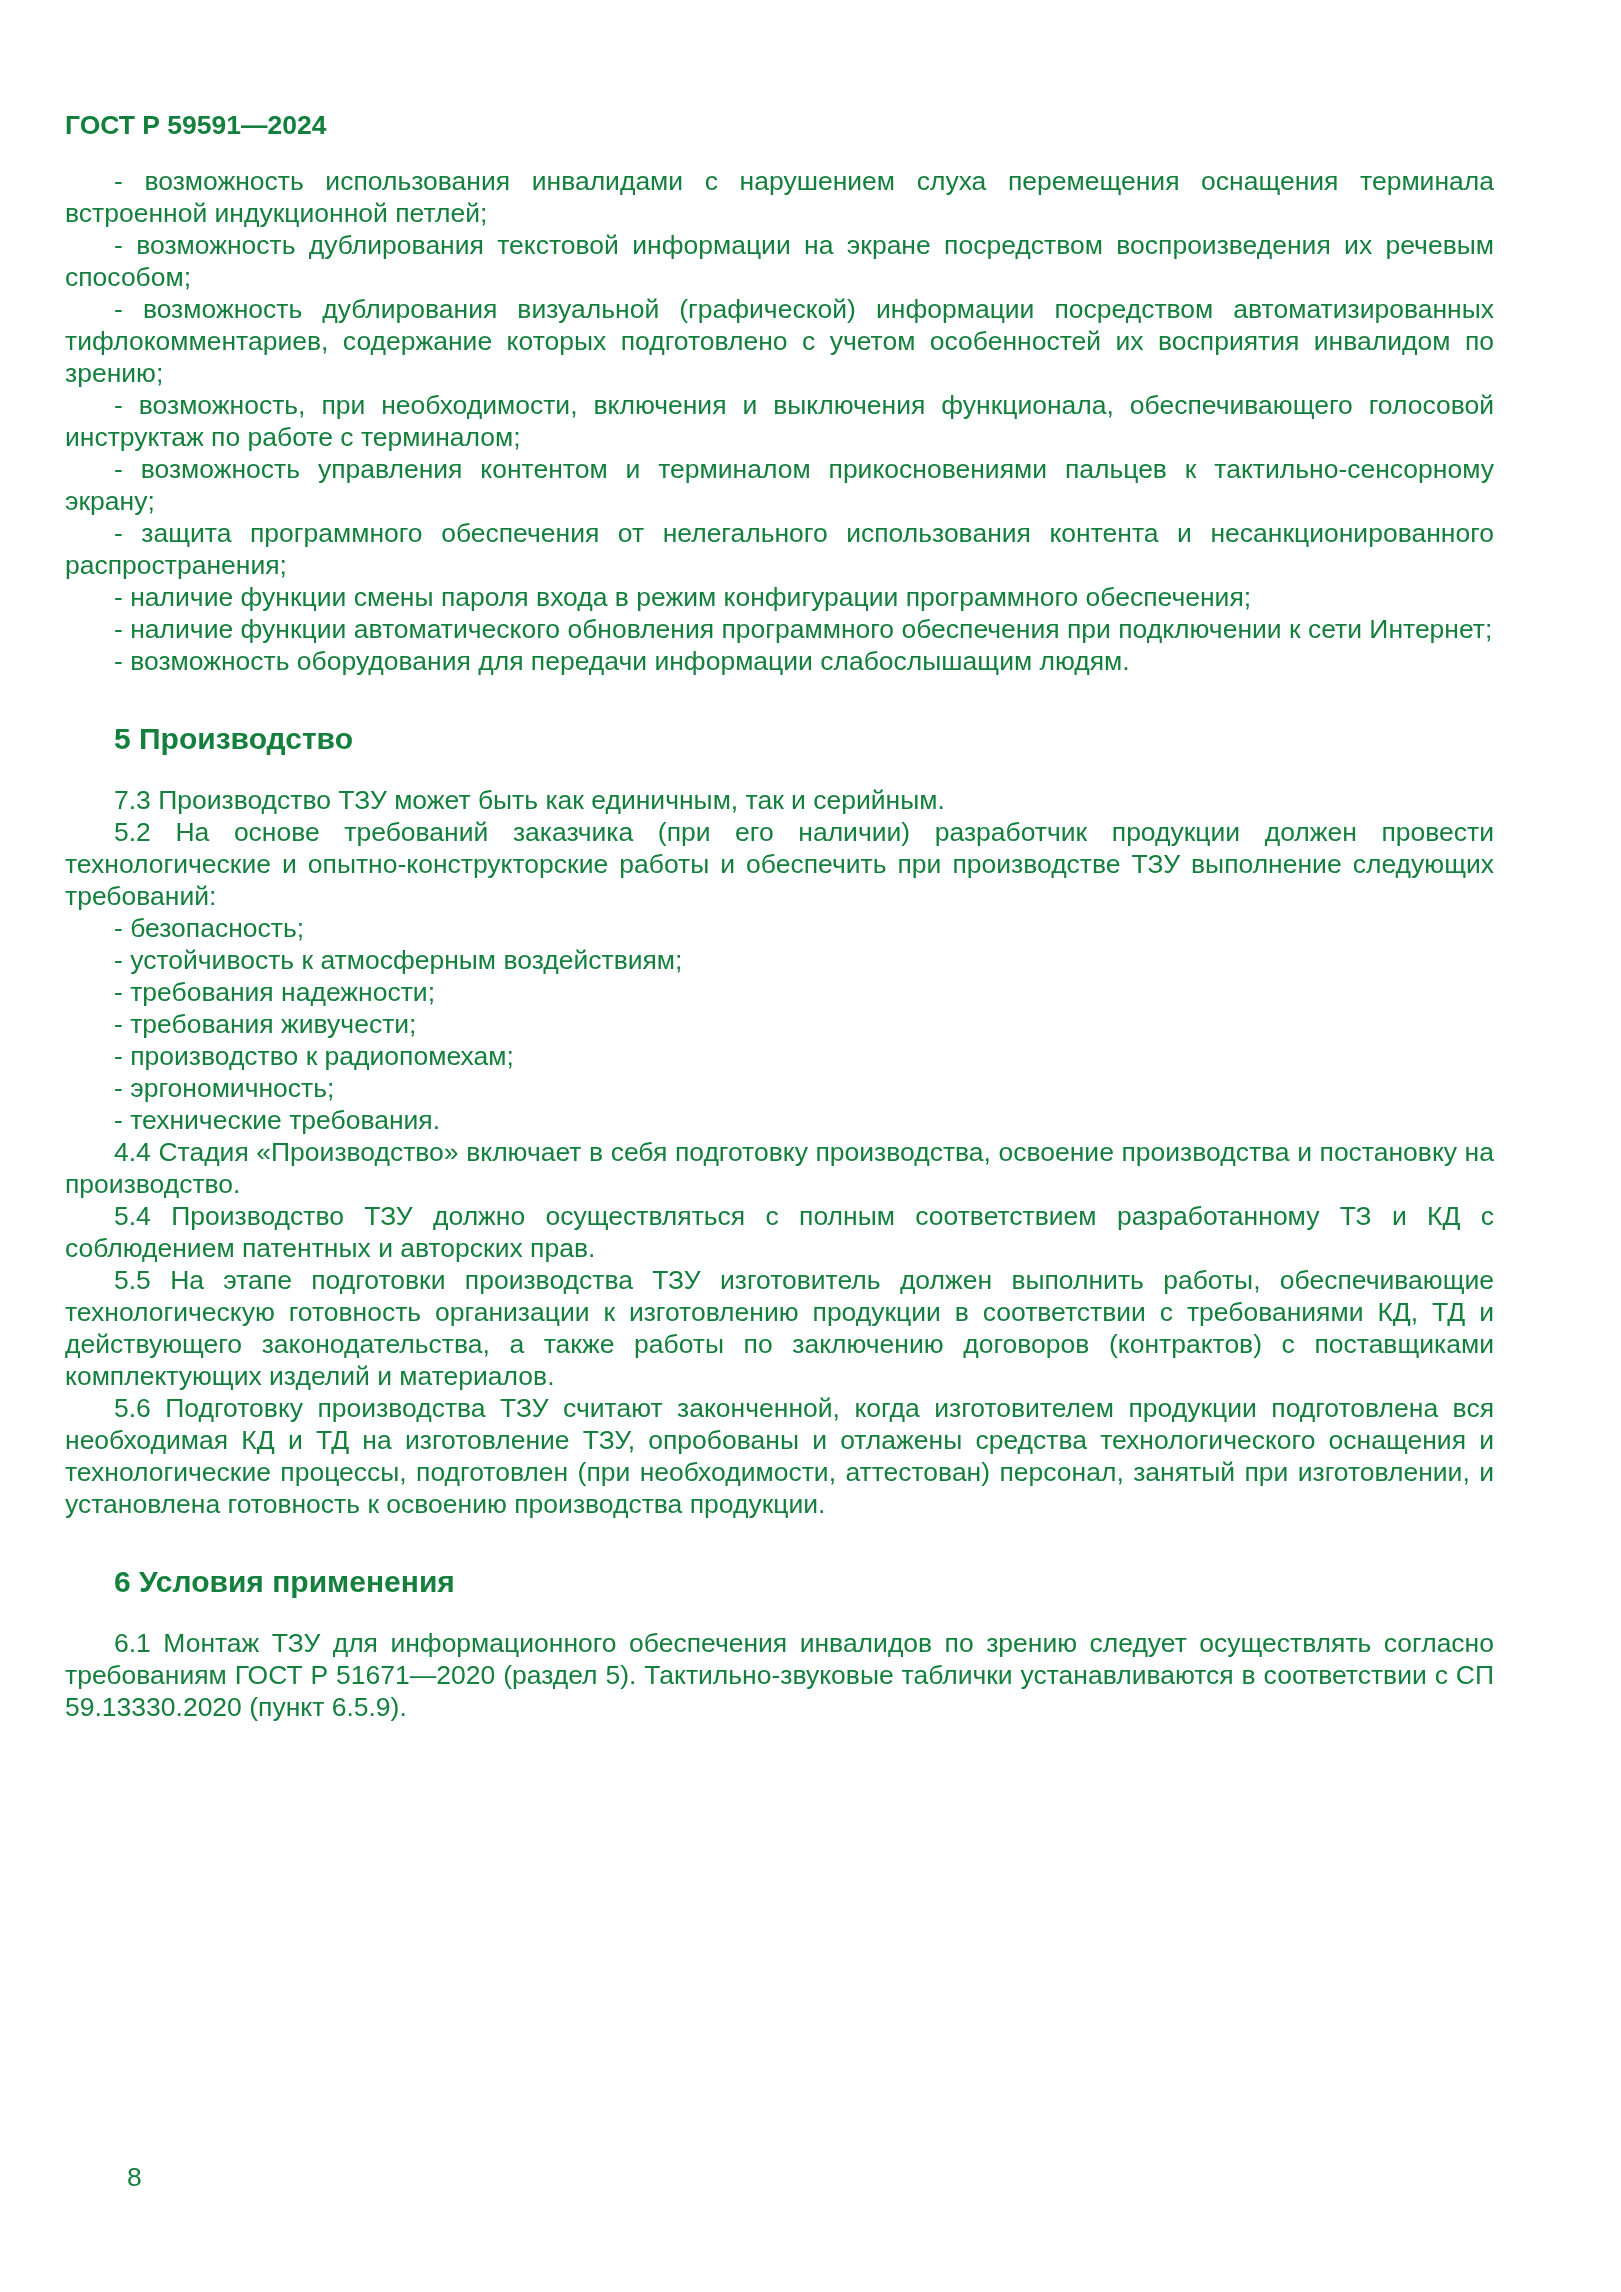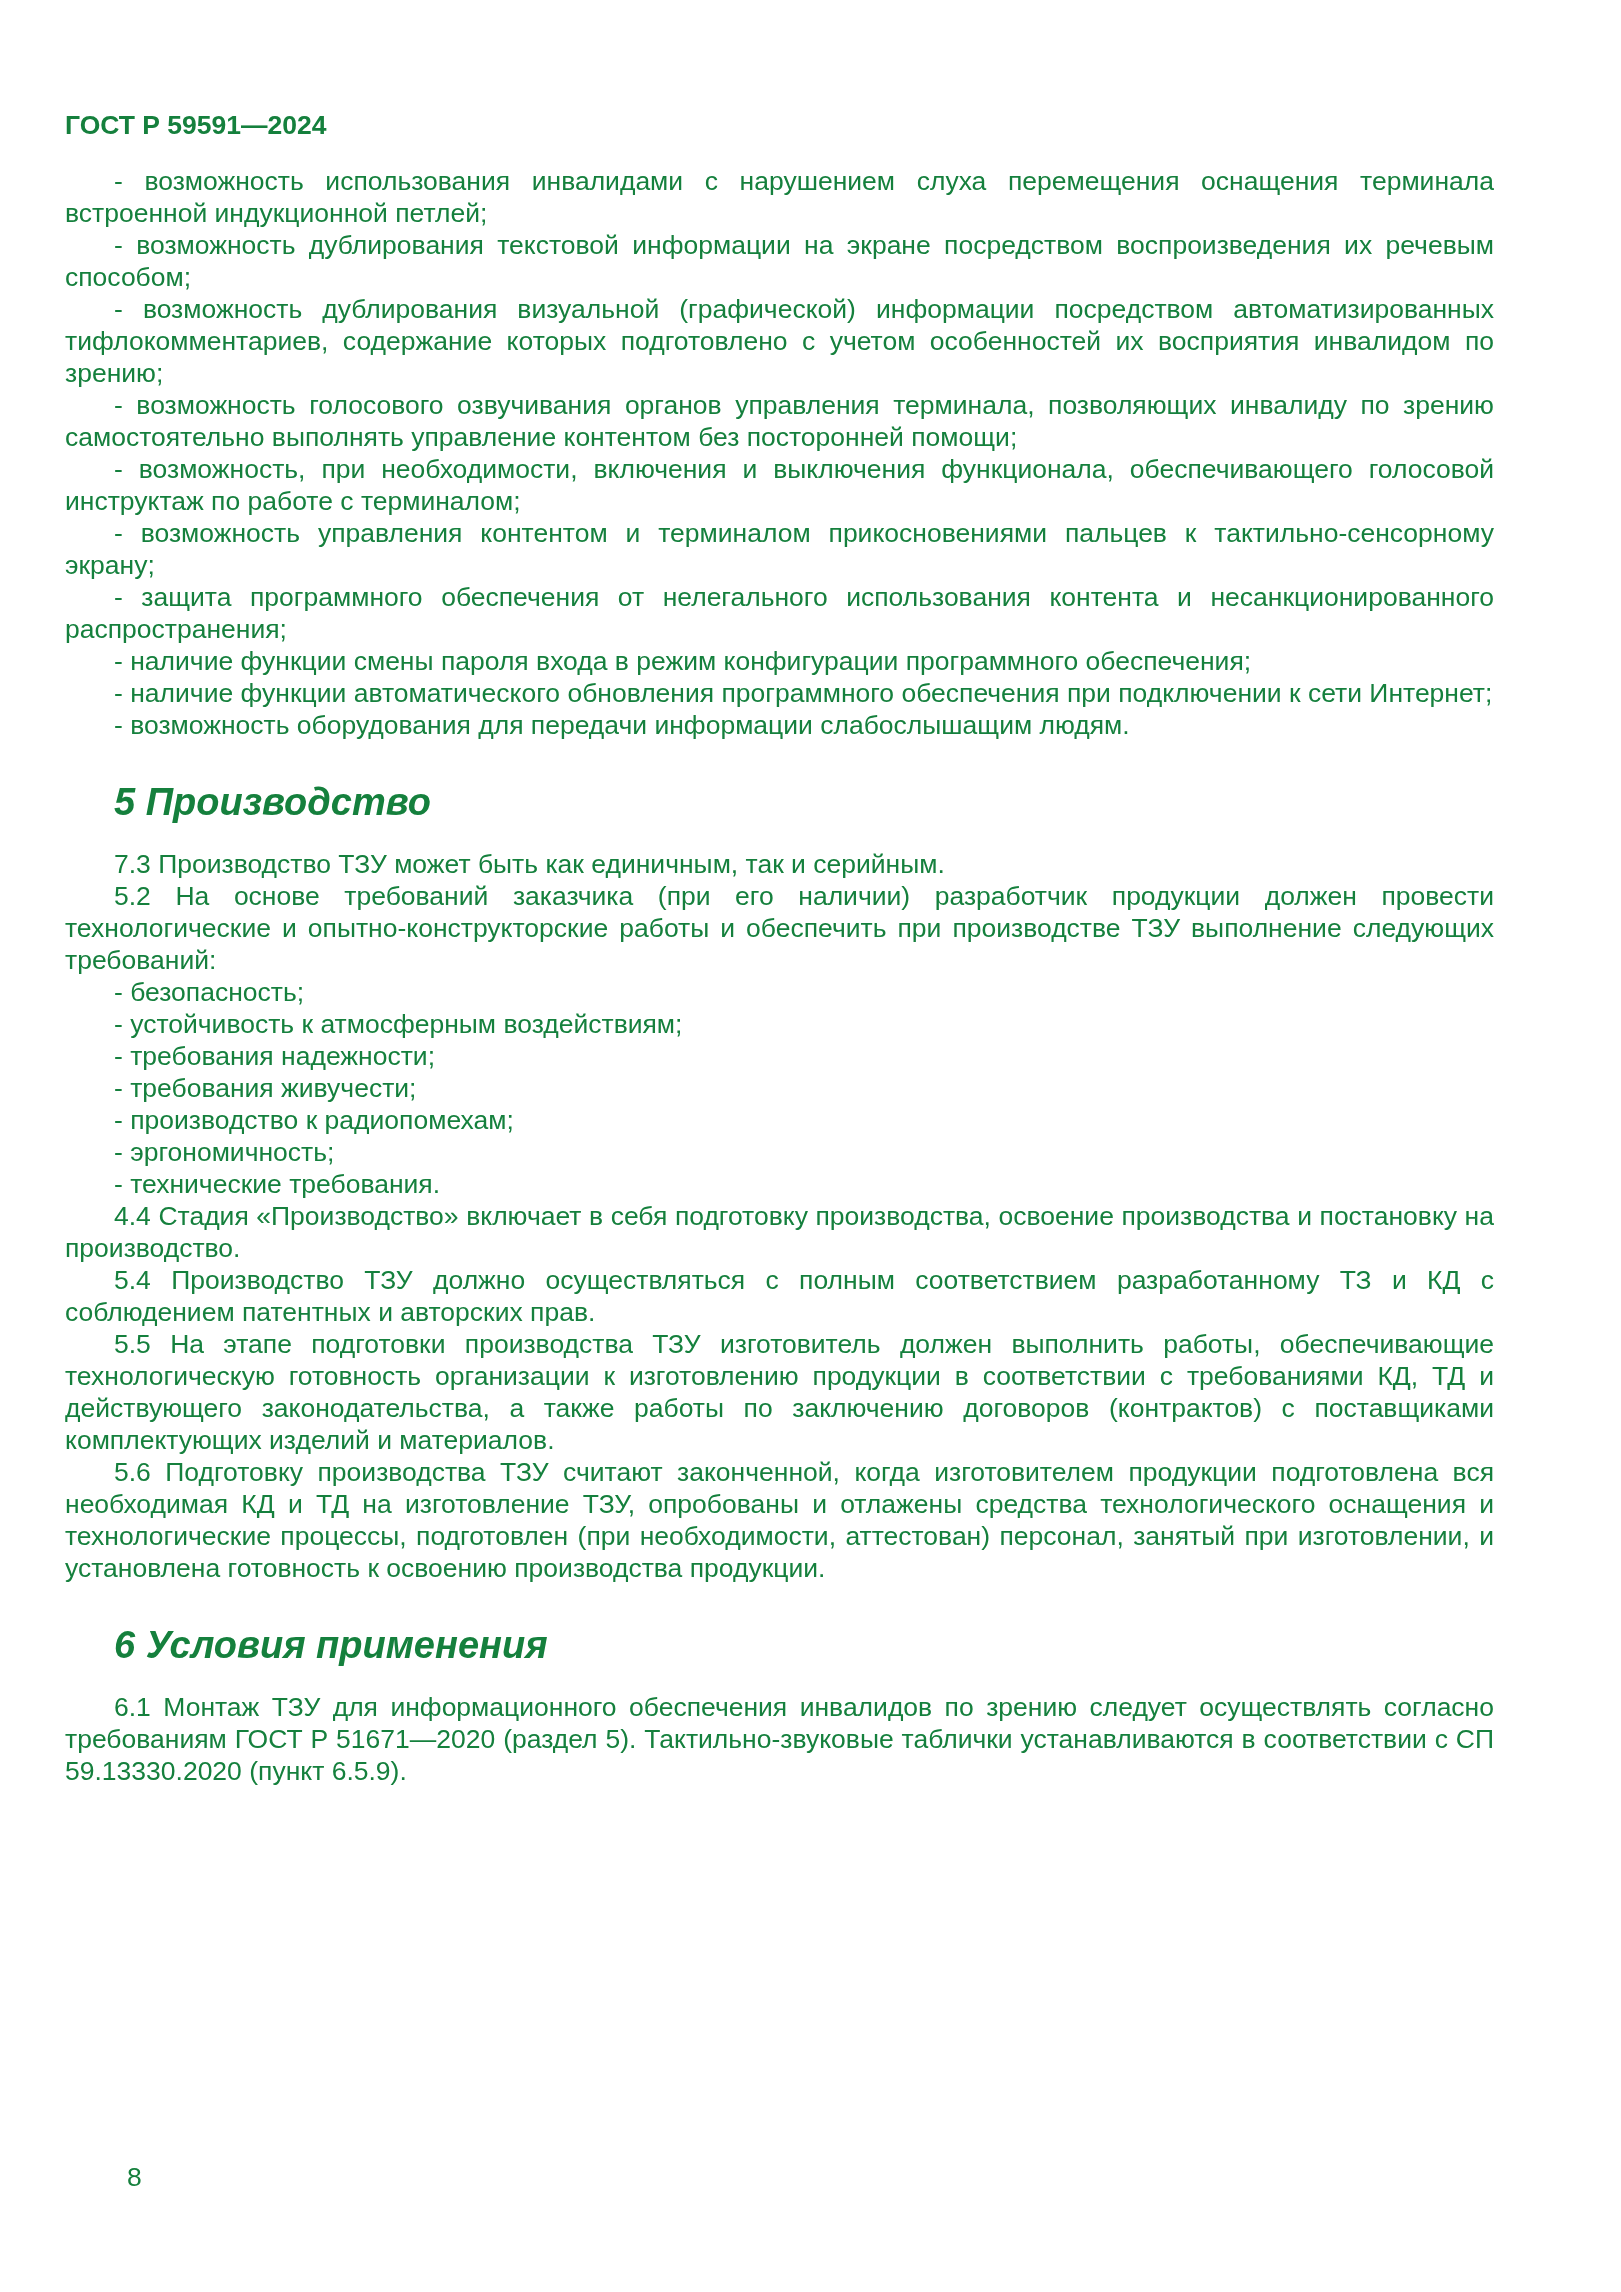--- a/index.html
+++ b/index.html
@@ -26,48 +26,46 @@
     margin: 0 0 23.5px 0;
   }
   .para {
     font-size: 26.5px;
     line-height: 32px;
     text-align: justify;
     text-indent: 49px;
     margin: 0;
   }
   .section-heading {
-    font-size: 38px;
+    font-size: 30px;
     font-weight: bold;
     line-height: 37px;
     margin: 43px 0 27.4px 0;
     text-indent: 49px;
     text-align: left;
-    font-style: italic;
   }
   .page-number {
     position: absolute;
     left: 127px;
     bottom: 108px;
     font-size: 26.5px;
     line-height: 32px;
   }
 </style>
 </head>
 <body>
 
 <div class="page">
 
   <p class="doc-code">ГОСТ Р 59591—2024</p>
 
   <div>
     <p class="para">- возможность использования инвалидами с нарушением слуха перемещения оснащения терминала встроенной индукционной петлей;</p>
     <p class="para">- возможность дублирования текстовой информации на экране посредством воспроизведения их речевым способом;</p>
     <p class="para">- возможность дублирования визуальной (графической) информации посредством автоматизированных тифлокомментариев, содержание которых подготовлено с учетом особенностей их восприятия инвалидом по зрению;</p>
-    <p class="para">- возможность голосового озвучивания органов управления терминала, позволяющих инвалиду по зрению самостоятельно выполнять управление контентом без посторонней помощи;</p>
     <p class="para">- возможность, при необходимости, включения и выключения функционала, обеспечивающего голосовой инструктаж по работе с терминалом;</p>
     <p class="para">- возможность управления контентом и терминалом прикосновениями пальцев к тактильно-сенсорному экрану;</p>
     <p class="para">- защита программного обеспечения от нелегального использования контента и несанкционированного распространения;</p>
     <p class="para">- наличие функции смены пароля входа в режим конфигурации программного обеспечения;</p>
     <p class="para">- наличие функции автоматического обновления программного обеспечения при подключении к сети Интернет;</p>
     <p class="para">- возможность оборудования для передачи информации слабослышащим людям.</p>
   </div>
 
   <h2 class="section-heading">5 Производство</h2>
 

